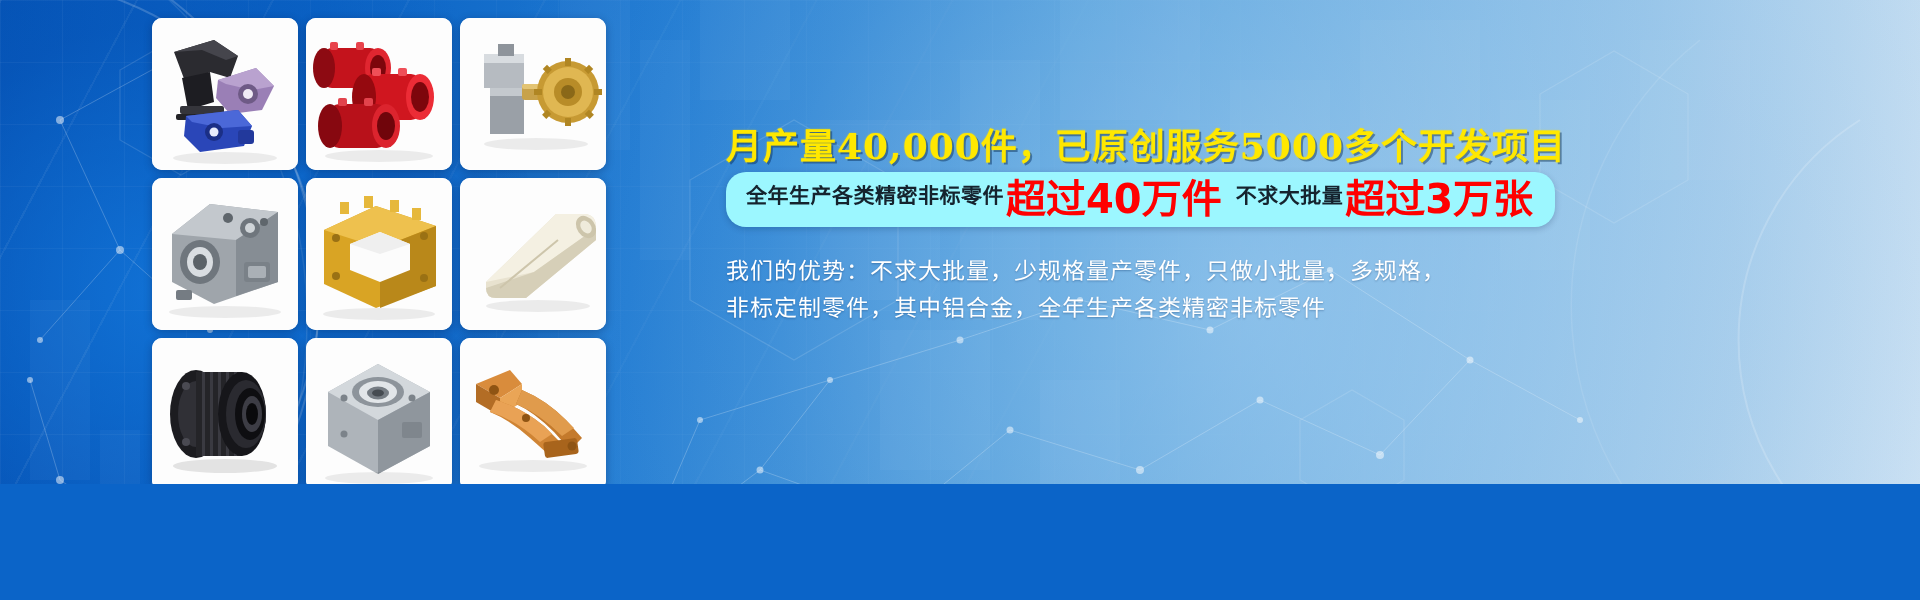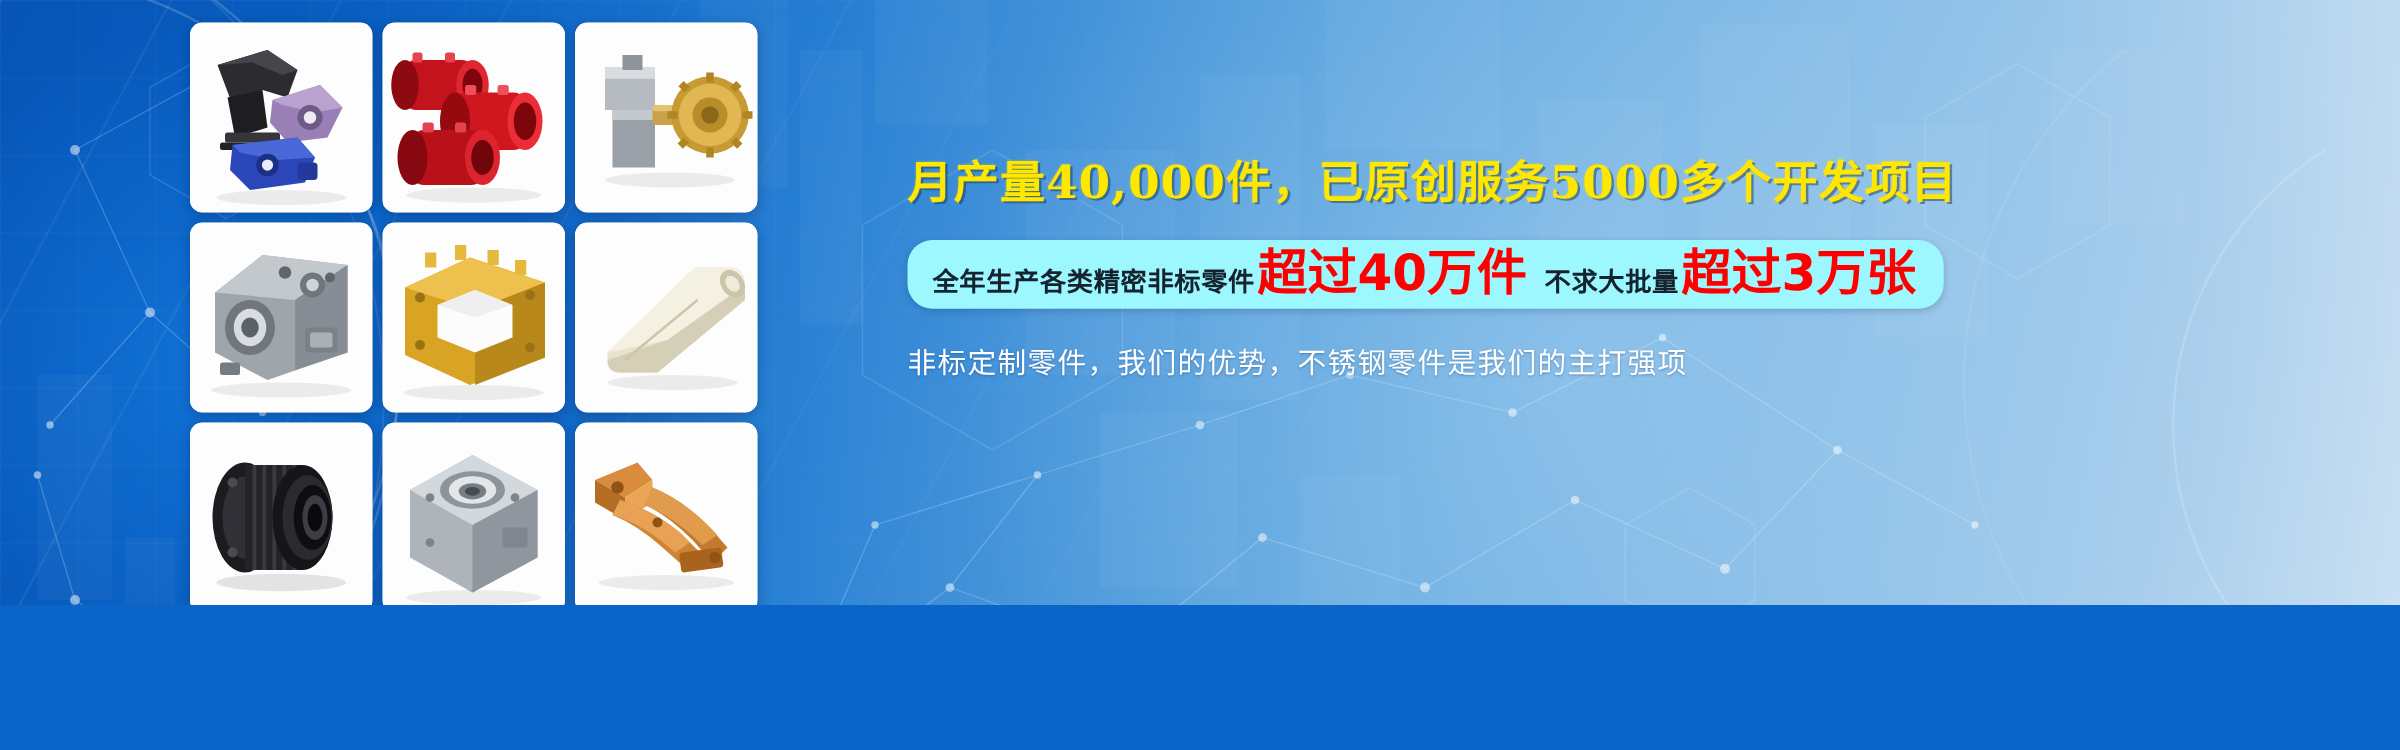--- a/index.html
+++ b/index.html
@@ -57,21 +57,21 @@
 
   
   #copy{position:absolute;left:726px;top:128px;width:1130px;}
   #headline{
     font-family:"DejaVu Serif","Liberation Serif",serif;
     font-weight:bold;font-size:36px;line-height:1.05;color:#FFE800;
     letter-spacing:1px;white-space:nowrap;
     text-shadow:2px 2px 0 rgba(0,40,90,.45), 0 0 2px rgba(255,220,0,.6);
   }
   #stat-bar{
-    margin-top:26px;display:inline-flex;align-items:flex-end;
+    margin-top:6px;display:inline-flex;align-items:flex-start;
     background:#9CF7FF;border-radius:20px;padding:7px 20px 8px 20px;
     box-shadow:0 2px 6px rgba(0,30,70,.22);white-space:nowrap;
   }
   .sb-txt{font-size:21px;color:#15232e;font-weight:600;letter-spacing:.5px;}
   .sb-hi{
     font-family:"DejaVu Sans","Liberation Sans",sans-serif;
     font-size:40px;font-weight:bold;color:#FF0000;letter-spacing:0px;line-height:1;
     margin:0 2px;
   }
   .sb-gap{display:inline-block;width:12px;}
@@ -420,17 +420,18 @@
 
     <div id="stat-bar">
       <span class="sb-txt">全年生产各类精密非标零件</span>
       <span class="sb-hi">超过40万件</span>
       <span class="sb-gap"></span>
       <span class="sb-txt">不求大批量</span>
       <span class="sb-hi">超过3万张</span>
     </div>
 
     <div id="paragraph">
-      <div>非标定制零件，我们的优势，不锈钢零件是我们的主打强项</div>
+      <div>我们的优势：不求大批量，少规格量产零件，只做小批量，多规格，</div>
+      <div>非标定制零件，其中铝合金，全年生产各类精密非标零件</div>
     </div>
 
   </div>
 </div>
 
 </body></html>

